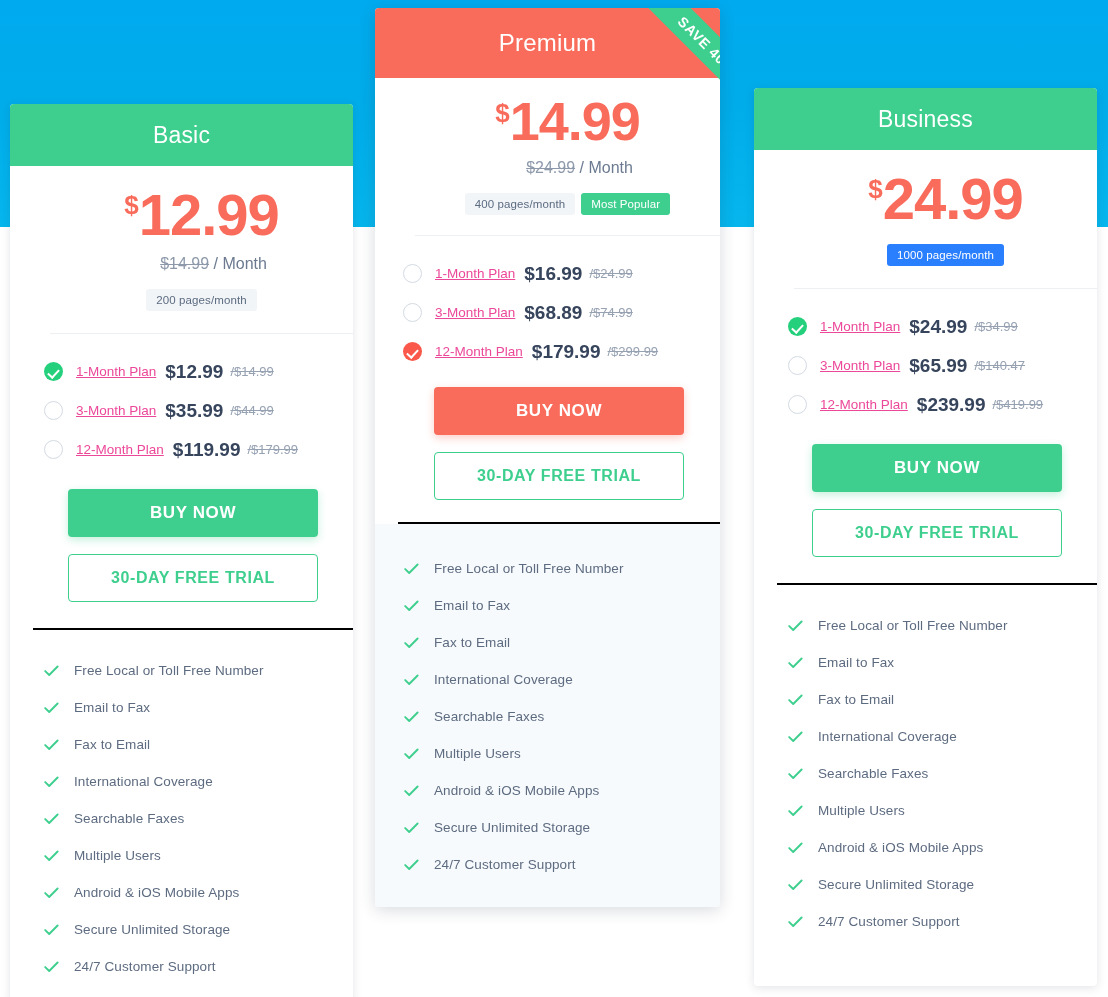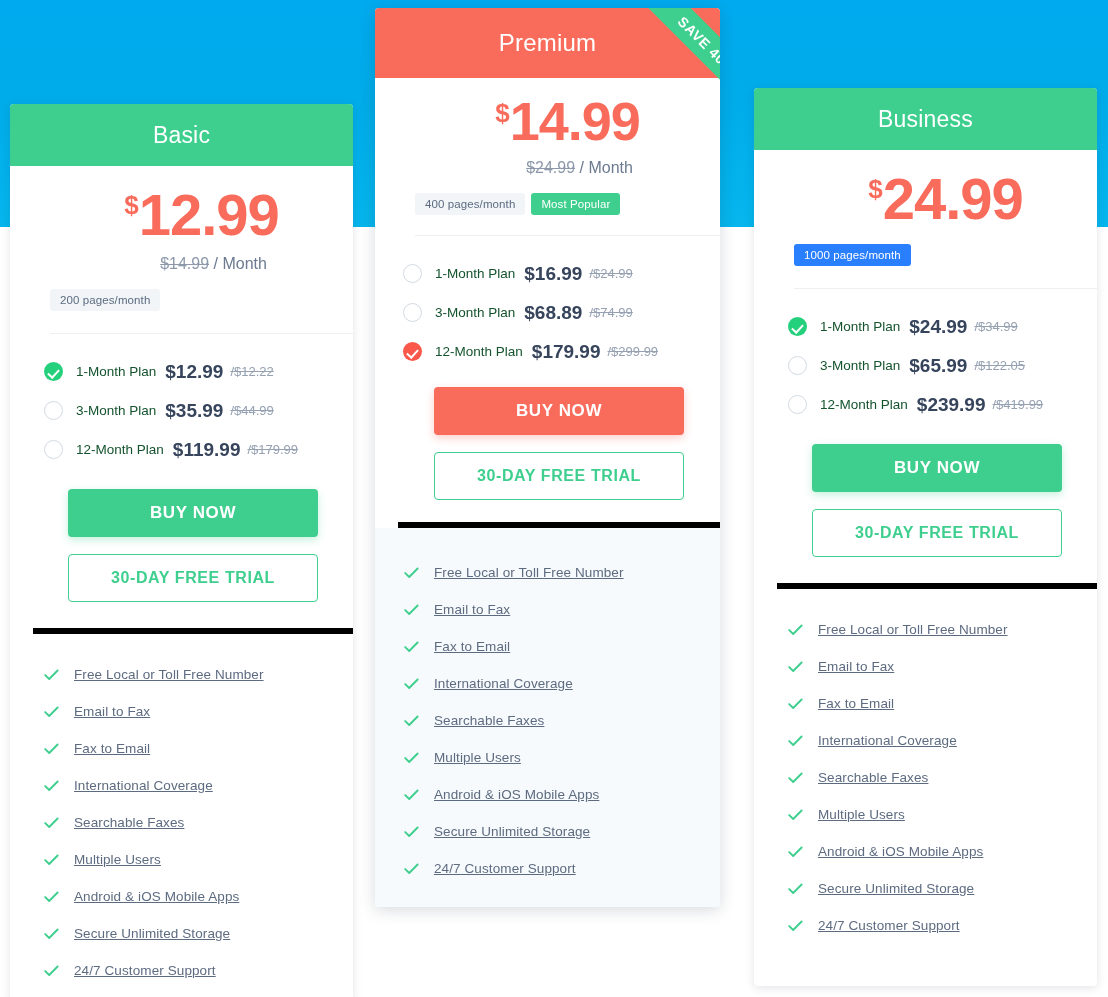--- a/index.html
+++ b/index.html
@@ -120,20 +120,21 @@
     margin-top: 11px;
     font-size: 16px;
     color: #6b7a90;
     padding-left: 24px;
   }
   .price-sub s { color: #8d99ab; }
 
   .badge-row {
     margin-top: 16px;
     display: flex;
+    justify-content: center;
     align-items: center;
     gap: 6px;
   }
   .badge {
     font-size: 11.5px;
     padding: 5px 10px;
     border-radius: 3px;
     background: #f2f5f8;
     color: #5b6b80;
     letter-spacing: .1px;
@@ -183,42 +184,43 @@
     position: absolute;
     left: 5px; top: 3.5px;
     width: 5px; height: 9px;
     border: solid #ffffff;
     border-width: 0 2.2px 2.2px 0;
     transform: rotate(43deg);
   }
 
   .plan-label {
     font-size: 13.5px;
-    color: #14532d;
+    color: #ec4899;
     margin-right: 9px;
     white-space: nowrap;
+    text-decoration: underline;
   }
   .plan-price {
     font-size: 19px;
     font-weight: 700;
     color: #36445c;
     margin-right: 7px;
     white-space: nowrap;
   }
   .plan-old {
     font-size: 13px;
     color: #96a1b2;
     white-space: nowrap;
   }
   .plan-old s { text-decoration: line-through; }
 
   
   .btn-area {
     padding: 16px 35px 26px 35px;
-    border-bottom: 6px solid #000000;
+    border-bottom: 2px solid #000000;
     margin-left: 23px;
   }
   #card-premium .btn-area { padding: 12px 36px 22px 36px; }
 
   .btn {
     display: flex;
     align-items: center;
     justify-content: center;
     height: 48px;
     border-radius: 4px;
@@ -268,21 +270,20 @@
     flex: 0 0 auto;
     margin-right: 14px;
     display: flex;
     align-items: center;
   }
   .check-icon svg { display: block; }
   .feature-label {
     font-size: 13.5px;
     color: #5d6b80;
     letter-spacing: .1px;
-    text-decoration: underline;
   }
 </style>
 </head>
 <body>
 
 <div id="blue-band"></div>
 
 <div id="stage">
 
   <div class="card card-side" id="card-basic">
@@ -301,21 +302,21 @@
       <div class="badge-row">
         <span class="badge">200 pages/month</span>
       </div>
     </div>
 
     <div class="plans">
       <div class="plan-row">
         <span class="radio on"></span>
         <span class="plan-label">1-Month Plan</span>
         <span class="plan-price">$12.99</span>
-        <span class="plan-old"><s>/$12.22</s></span>
+        <span class="plan-old"><s>/$14.99</s></span>
       </div>
       <div class="plan-row">
         <span class="radio"></span>
         <span class="plan-label">3-Month Plan</span>
         <span class="plan-price">$35.99</span>
         <span class="plan-old"><s>/$44.99</s></span>
       </div>
       <div class="plan-row">
         <span class="radio"></span>
         <span class="plan-label">12-Month Plan</span>
@@ -547,21 +548,21 @@
       <div class="plan-row">
         <span class="radio on"></span>
         <span class="plan-label">1-Month Plan</span>
         <span class="plan-price">$24.99</span>
         <span class="plan-old"><s>/$34.99</s></span>
       </div>
       <div class="plan-row">
         <span class="radio"></span>
         <span class="plan-label">3-Month Plan</span>
         <span class="plan-price">$65.99</span>
-        <span class="plan-old"><s>/$122.05</s></span>
+        <span class="plan-old"><s>/$140.47</s></span>
       </div>
       <div class="plan-row">
         <span class="radio"></span>
         <span class="plan-label">12-Month Plan</span>
         <span class="plan-price">$239.99</span>
         <span class="plan-old"><s>/$419.99</s></span>
       </div>
     </div>
 
     <div class="btn-area">

